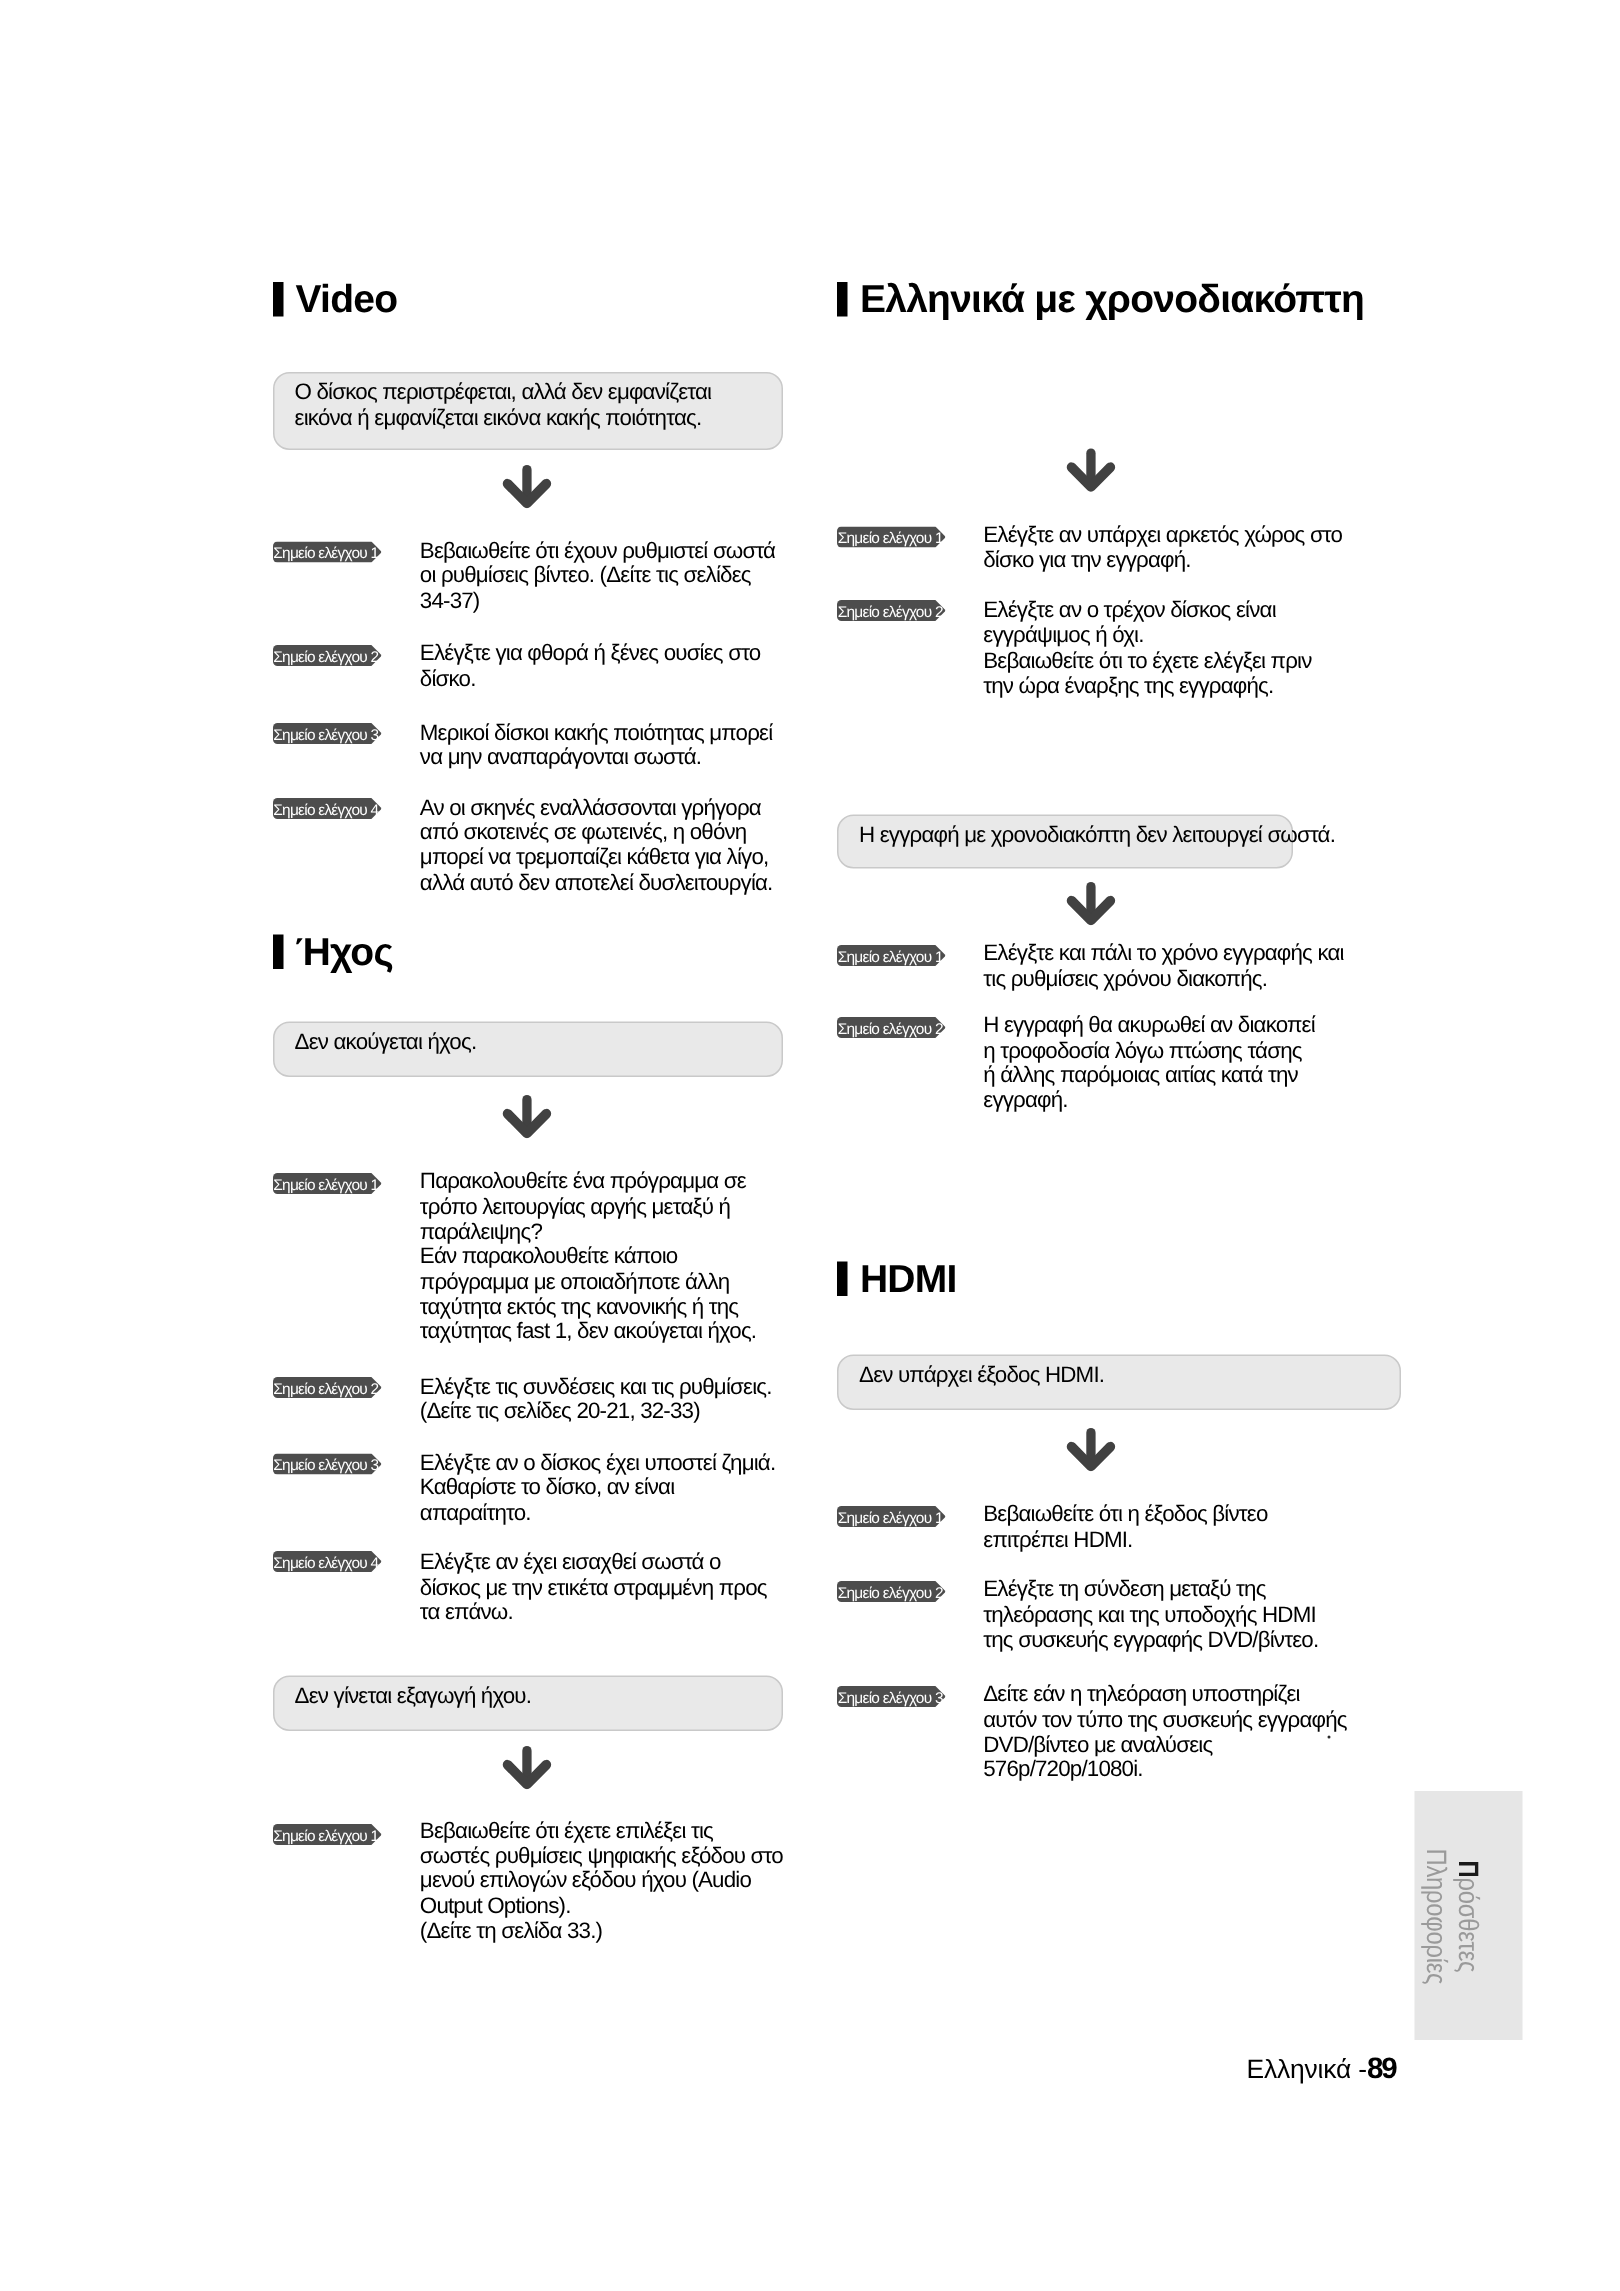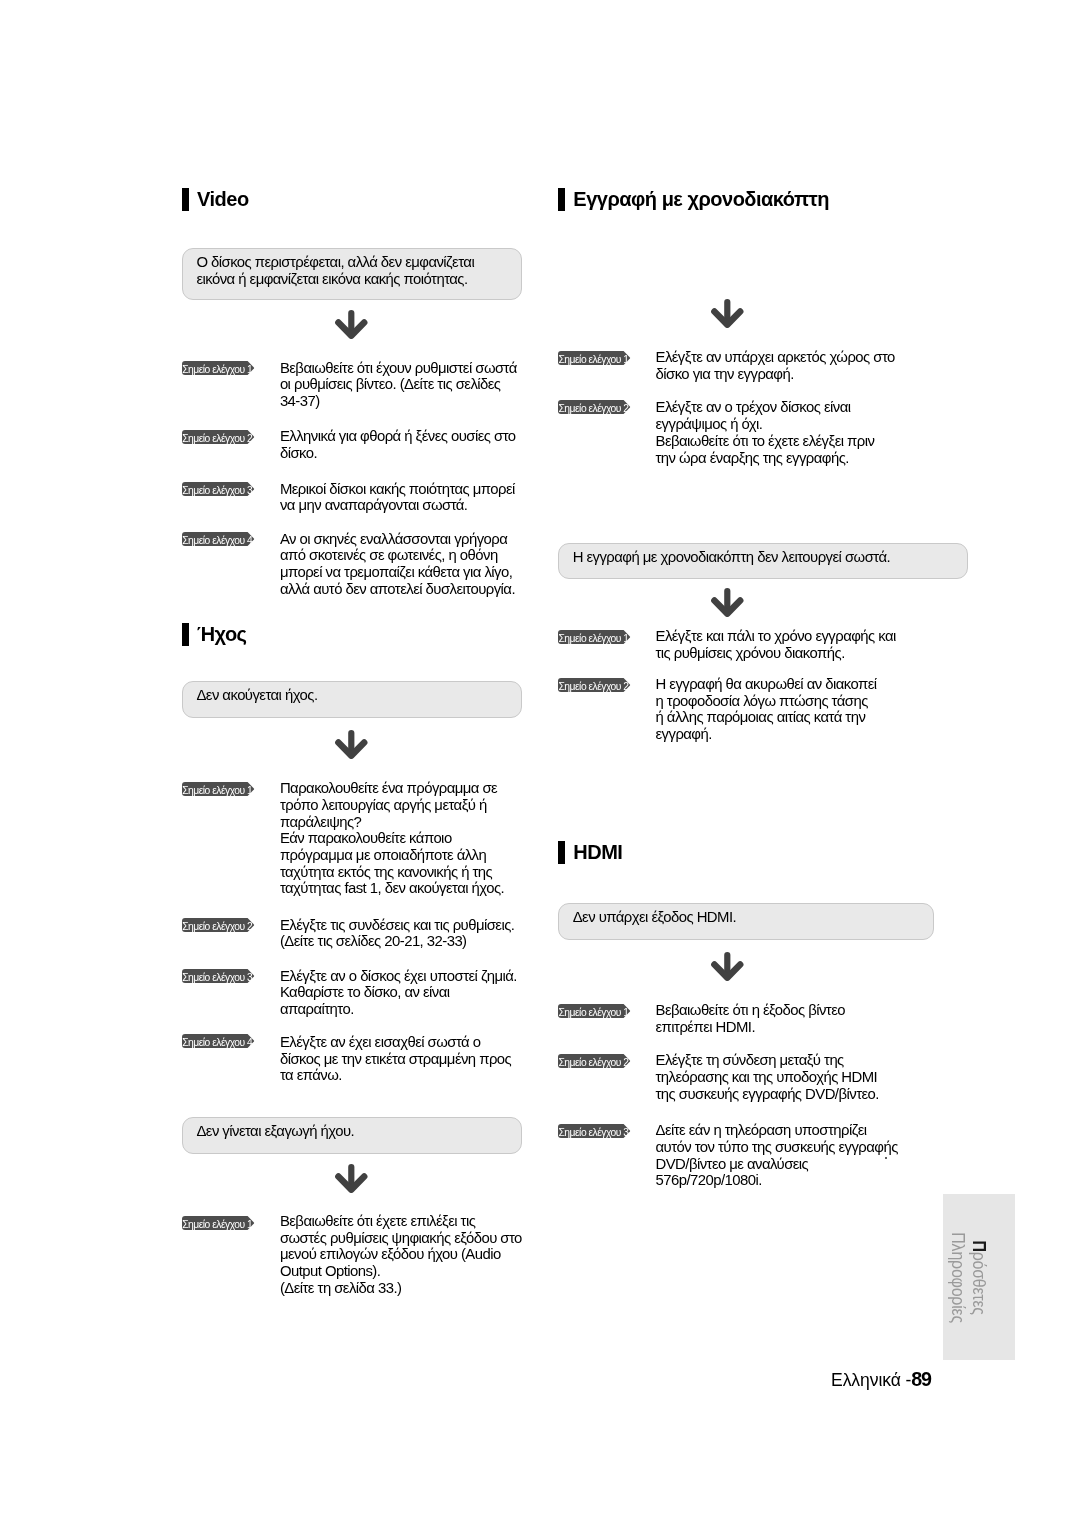--- a/index.html
+++ b/index.html
@@ -9,21 +9,21 @@
     --badge-fill:#4d4d4d; --badge-text:#ffffff;
     --arrow:#414141;
     --tab-fill:#e6e6e6; --tab-text:#9a9a9a; --tab-accent:#1a1a1a;
   }
   html,body{margin:0;padding:0;background:var(--page-bg);}
   body{width:1080px;height:1527px;font-family:"Liberation Sans",sans-serif;color:#000;}
   .page{position:relative;width:1080px;height:1527px;overflow:hidden;background:var(--page-bg);}
 
   .sec-head{position:absolute;}
   .sec-head .bullet{position:absolute;left:0;top:0;width:7px;height:23px;background:var(--bullet);}
-  .sec-head .htxt{position:absolute;left:15px;top:0;font-size:20px;font-weight:bold;
+  .sec-head .htxt{position:absolute;left:15px;top:0;font-size:26px;font-weight:bold;
                   line-height:23px;white-space:nowrap;letter-spacing:-0.5px;}
 
   .symptom{position:absolute;box-sizing:border-box;background:var(--box-fill);border:1px solid var(--box-border);
            border-radius:11px;}
   .symptom .stxt{position:absolute;left:13.4px;top:5px;white-space:pre;
                  font-size:14.9px;line-height:16.7px;letter-spacing:-0.55px;}
 
   .arrow{position:absolute;color:var(--arrow);}
   .arrow svg{display:block;}
 
@@ -77,21 +77,21 @@
     </div>
 <div class="ctext" style="left:279.9px;top:359.7px">Βεβαιωθείτε ότι έχουν ρυθμιστεί σωστά
 οι ρυθμίσεις βίντεο. (Δείτε τις σελίδες
 34-37)</div>
 <div class="badge" style="left:182px;top:430px">
       <svg width="74" height="14" viewBox="0 0 74 14" aria-hidden="true">
         <path d="M3,0 H65.6 L71.9,6.4 a0.9,0.9 0 0 1 0,1.2 L65.6,14 H3 a3,3 0 0 1 -3,-3 V3 a3,3 0 0 1 3,-3 Z" fill="currentColor"></path>
       </svg>
       <span class="blabel">Σημείο ελέγχου 2</span>
     </div>
-<div class="ctext" style="left:279.9px;top:428.3px">Ελληνικά για φθορά ή ξένες ουσίες στο
+<div class="ctext" style="left:279.9px;top:428.3px">Ελέγξτε για φθορά ή ξένες ουσίες στο
 δίσκο.</div>
 <div class="badge" style="left:182px;top:482.3px">
       <svg width="74" height="14" viewBox="0 0 74 14" aria-hidden="true">
         <path d="M3,0 H65.6 L71.9,6.4 a0.9,0.9 0 0 1 0,1.2 L65.6,14 H3 a3,3 0 0 1 -3,-3 V3 a3,3 0 0 1 3,-3 Z" fill="currentColor"></path>
       </svg>
       <span class="blabel">Σημείο ελέγχου 3</span>
     </div>
 <div class="ctext" style="left:279.9px;top:480.6px">Μερικοί δίσκοι κακής ποιότητας μπορεί
 να μην αναπαράγονται σωστά.</div>
 <div class="badge" style="left:182px;top:532.2px">
@@ -176,21 +176,21 @@
       <span class="blabel">Σημείο ελέγχου 1</span>
     </div>
 <div class="ctext" style="left:279.9px;top:1212.9px">Βεβαιωθείτε ότι έχετε επιλέξει τις
 σωστές ρυθμίσεις ψηφιακής εξόδου στο
 μενού επιλογών εξόδου ήχου (Audio
 Output Options).
 (Δείτε τη σελίδα 33.)</div>
 
 <div class="sec-head" style="left:558.3px;top:188px">
       <span class="bullet"></span>
-      <span class="htxt">Εγγραφή με χρονοδιακόπτη</span>
+      <span class="htxt">Ελληνικά με χρονοδιακόπτη</span>
     </div>
 <div class="arrow" style="left:709.5px;top:298px">
       <svg width="34" height="30" viewBox="0 0 34 30" aria-hidden="true">
         <g fill="none" stroke="currentColor" stroke-linecap="round" stroke-linejoin="round">
           <path d="M17.3 4.1 V19.8" stroke-width="6.2"></path>
           <path d="M4.4 13.5 L17.3 26.6 L30.2 13.5" stroke-width="6.5"></path>
         </g>
       </svg>
     </div>
 <div class="badge" style="left:558.3px;top:350.7px">
@@ -204,21 +204,21 @@
 <div class="badge" style="left:558.3px;top:400.1px">
       <svg width="74" height="14" viewBox="0 0 74 14" aria-hidden="true">
         <path d="M3,0 H65.6 L71.9,6.4 a0.9,0.9 0 0 1 0,1.2 L65.6,14 H3 a3,3 0 0 1 -3,-3 V3 a3,3 0 0 1 3,-3 Z" fill="currentColor"></path>
       </svg>
       <span class="blabel">Σημείο ελέγχου 2</span>
     </div>
 <div class="ctext" style="left:655.5px;top:399.4px">Ελέγξτε αν ο τρέχον δίσκος είναι
 εγγράψιμος ή όχι.
 Βεβαιωθείτε ότι το έχετε ελέγξει πριν
 την ώρα έναρξης της εγγραφής.</div>
-<div class="symptom" style="left:558.3px;top:543.2px;width:410px;height:36.2px">
+<div class="symptom" style="left:558.3px;top:543.2px;width:304px;height:36.2px">
       <div class="stxt">Η εγγραφή με χρονοδιακόπτη δεν λειτουργεί σωστά.</div>
     </div>
 <div class="arrow" style="left:709.5px;top:587.3px">
       <svg width="34" height="30" viewBox="0 0 34 30" aria-hidden="true">
         <g fill="none" stroke="currentColor" stroke-linecap="round" stroke-linejoin="round">
           <path d="M17.3 4.1 V19.8" stroke-width="6.2"></path>
           <path d="M4.4 13.5 L17.3 26.6 L30.2 13.5" stroke-width="6.5"></path>
         </g>
       </svg>
     </div>

